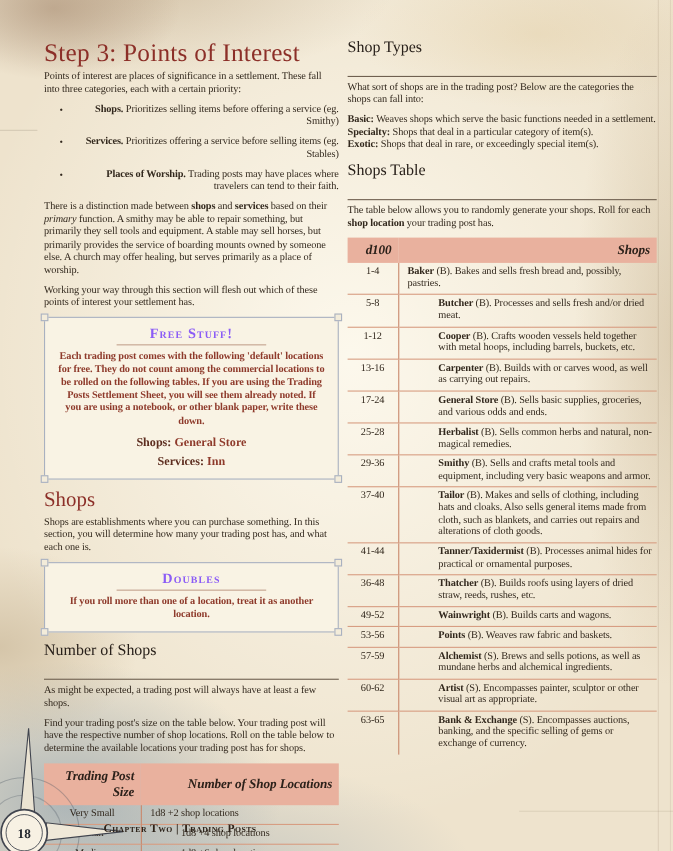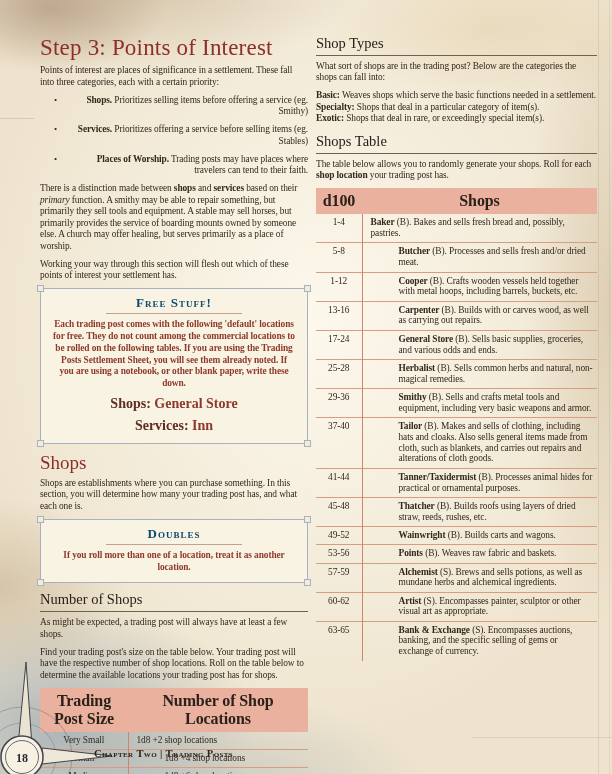--- a/index.html
+++ b/index.html
@@ -26,46 +26,46 @@
   .sketch.v2 { right:2px;  top:0; width:1px; height:774px; background:rgba(120,100,75,0.10); }
   .sketch.h1 { right:0; bottom:36px; width:140px; height:1px; }
   .sketch.h2 { left:0; top:118px; width:34px; height:1px; background:rgba(100,90,70,0.18); }
 
   .col { position:absolute; top:36px; }
   .col-left  { left:40px;  width:268px; }
   .col-right { left:316px; width:281px; }
 
   h1.step { font-size:23px; line-height:1.05; color:#8c2f28; font-weight:normal; letter-spacing:0.2px; margin-bottom:5px; }
   h2.red  { font-size:19px; line-height:1.05; color:#8c2f28; font-weight:normal; margin:3px 0 5px; }
-  h3.rule { font-size:14.5px; line-height:1.1; color:#28201a; font-weight:normal; border-bottom:1px solid #6f6050; padding-bottom:3px; margin-bottom:5px; }
+  h3.rule { font-size:14.5px; line-height:1.1; color:#28201a; font-weight:normal; border-bottom:1px solid #6f6050; padding-bottom:17px; margin-bottom:5px; }
   h3.mt { margin-top:9px; }
 
   p.body { font-size:9.4px; line-height:11.5px; color:#32281d; margin-bottom:6.5px; letter-spacing:-0.1px; }
   .b { font-weight:bold; }
   .i { font-style:italic; }
 
   ul.bullets { list-style:none; margin:2px 0 1px 27px;text-align:right; }
   ul.bullets li { position:relative; font-size:9.4px; line-height:11.5px; color:#32281d; margin-bottom:6.5px; letter-spacing:-0.1px; }
   ul.bullets li::before { content:"•"; position:absolute; left:-13px; top:0; font-size:9px; color:#32281d; }
 
   .callout { position:relative; background:#f9f3e4; border:1px solid #a9b1c0; text-align:center; padding:6px 12px 9px; margin:2px 0 9px; }
   .cn { position:absolute; width:7px; height:7px; border:1px solid #a9b1c0; background:#f3ecda; }
   .cn.tl { left:-4px; top:-4px; } .cn.tr { right:-4px; top:-4px; }
   .cn.bl { left:-4px; bottom:-4px; } .cn.br { right:-4px; bottom:-4px; }
-  .callout-title { font-variant:small-caps; font-weight:bold; color:#0c4a6e; font-size:13px; letter-spacing:1px; }
+  .callout-title { font-variant:small-caps; font-weight:bold; color:#8b5cf6; font-size:13px; letter-spacing:1px; }
   .callout-rule { width:56%; height:1px; background:#c4a18e; margin:2px auto 5px; }
   .callout-body { font-size:9.4px; line-height:11.8px; font-weight:bold; color:#8e3a2b; letter-spacing:-0.1px; }
-  .callout-kv { font-size:14px; font-weight:bold; margin-top:6px; color:#8e3a2b; }
+  .callout-kv { font-size:11px; font-weight:bold; margin-top:6px; color:#8e3a2b; }
   .callout-kv .lbl { color:#5d2d1f; }
 
   .defs { margin-bottom:8px; }
   .defs p { font-size:9.4px; line-height:11.5px; color:#32281d; margin:0; letter-spacing:-0.1px; }
 
   table.rt { width:100%; border-collapse:collapse; font-size:9.4px; color:#32281d; letter-spacing:-0.1px; }
-  table.rt thead th { background:#e9b19e; color:#2c211a; text-align:center; font-size:16px; padding:4px 6px 4px 6px; }
+  table.rt thead th { background:#e9b19e; color:#2c211a; text-align:right; font-size:12px; padding:4px 6px 4px 6px;font-style:italic; }
   table.rt tbody td { vertical-align:top; padding:3px 4px 3.5px 8px; line-height:10.8px; }
   table.rt tbody tr + tr td { border-top:1px solid #d79d82;padding-left:36px; }
   table.rt tbody td.c1 { text-align:center; border-right:1px solid #c9886c; padding:3px 4px; white-space:nowrap; }
 
   .shops-table td.c1 { width:46px; }
   .size-table td.c1 { width:88px; }
   .size-table thead th:first-child { width:88px; }
 
   .footer-text { position:absolute; left:94px; top:748px; width:162px; text-align:left;
     font-variant:small-caps; font-weight:bold; font-size:10.5px; letter-spacing:0.4px; color:#2b2118; }
@@ -209,21 +209,21 @@
           </tr>
         <tr>
             <td class="c1">37-40</td>
             <td><span class="b">Tailor</span> <span>(B).</span> <span>Makes and sells of clothing, including hats and cloaks. Also sells general items made from cloth, such as blankets, and carries out repairs and alterations of cloth goods.</span></td>
           </tr>
         <tr>
             <td class="c1">41-44</td>
             <td><span class="b">Tanner/Taxidermist</span> <span>(B).</span> <span>Processes animal hides for practical or ornamental purposes.</span></td>
           </tr>
         <tr>
-            <td class="c1">45-48</td>
+            <td class="c1">36-48</td>
             <td><span class="b">Thatcher</span> <span>(B).</span> <span>Builds roofs using layers of dried straw, reeds, rushes, etc.</span></td>
           </tr>
         <tr>
             <td class="c1">49-52</td>
             <td><span class="b">Wainwright</span> <span>(B).</span> <span>Builds carts and wagons.</span></td>
           </tr>
         <tr>
             <td class="c1">53-56</td>
             <td><span class="b">Points</span> <span>(B).</span> <span>Weaves raw fabric and baskets.</span></td>
           </tr>

